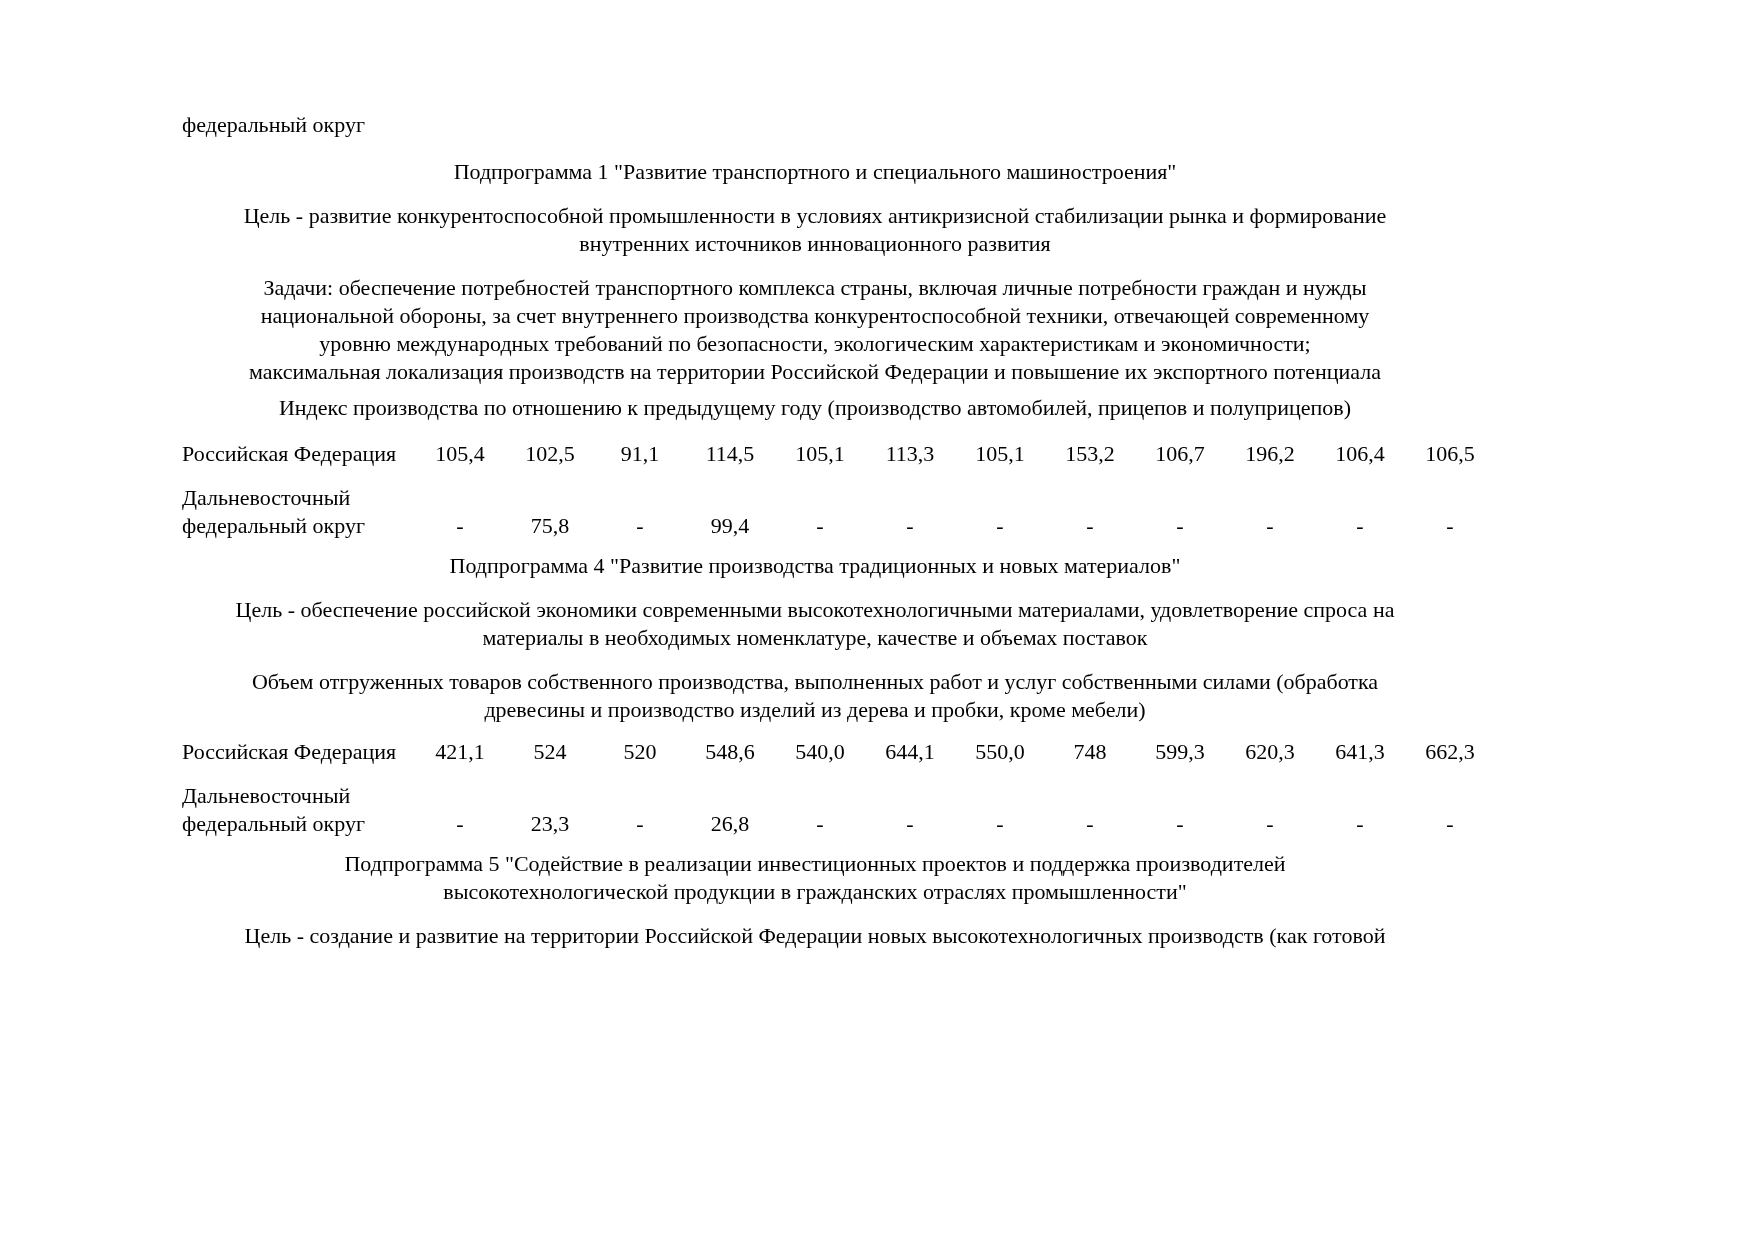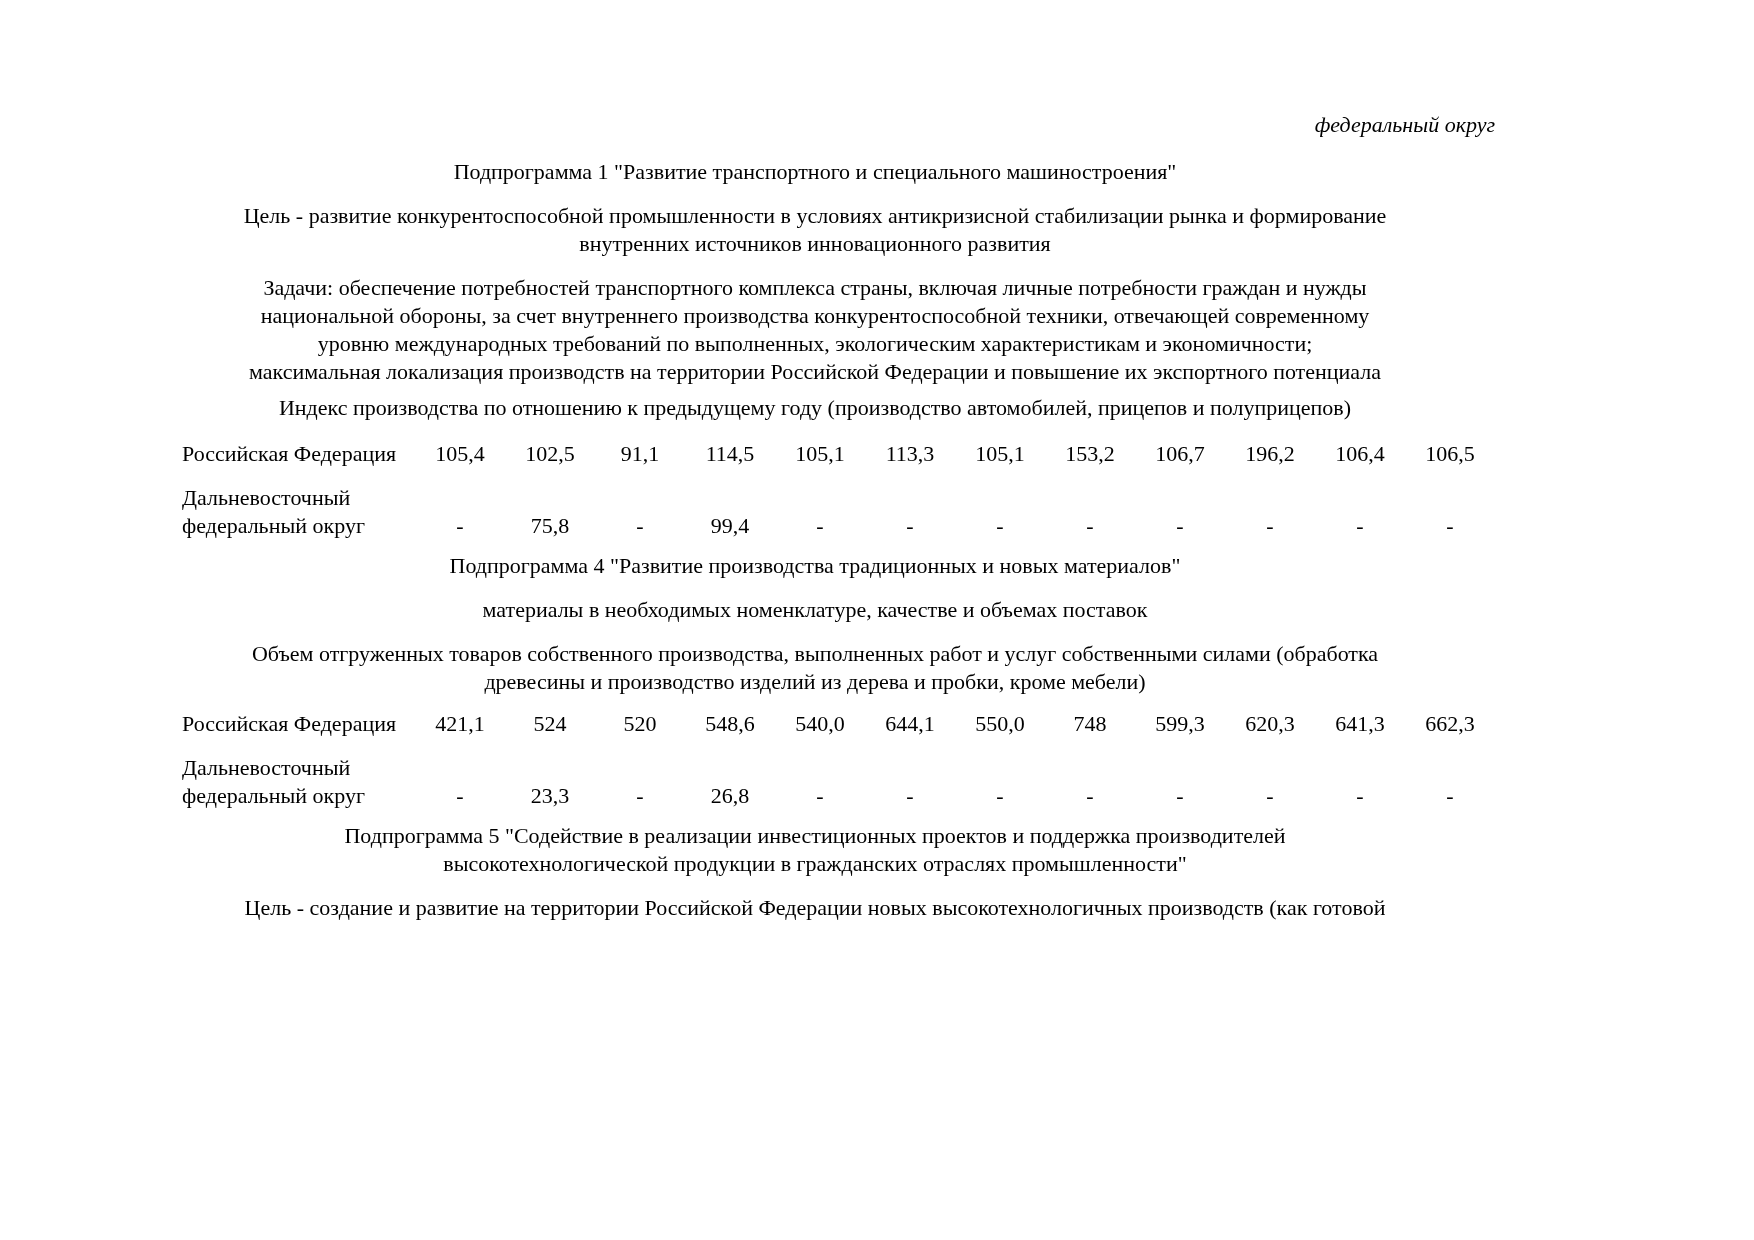--- a/index.html
+++ b/index.html
@@ -18,23 +18,22 @@
   }
   .page {
     position: absolute;
     left: 135px;
     top: 0;
     width: 1360px;
   }
   .block { text-align: center; }
   .block .line { line-height: 28px; white-space: nowrap; }
   .left-block {
-    text-align: right;
+    text-align: left;
     padding-left: 47px;
-    font-style: italic;
   }
   
   .m-top     { margin-top: 112px; }
   .m20 { margin-top: 20px; }
   .m18 { margin-top: 18px; }
   .m16 { margin-top: 16px; font-family: Liberation Serif, serif; }
   .m14 { margin-top: 14px; }
   .m12 { margin-top: 12px; }
   .m10 { margin-top: 8px; }
 
@@ -73,21 +72,21 @@
     </div>
 
   <div class="block m16">
       <div class="line">Цель - развитие конкурентоспособной промышленности в условиях антикризисной стабилизации рынка и формирование</div>
       <div class="line">внутренних источников инновационного развития</div>
     </div>
 
   <div class="block m16">
       <div class="line">Задачи: обеспечение потребностей транспортного комплекса страны, включая личные потребности граждан и нужды</div>
       <div class="line">национальной обороны, за счет внутреннего производства конкурентоспособной техники, отвечающей современному</div>
-      <div class="line">уровню международных требований по выполненных, экологическим характеристикам и экономичности;</div>
+      <div class="line">уровню международных требований по безопасности, экологическим характеристикам и экономичности;</div>
       <div class="line">максимальная локализация производств на территории Российской Федерации и повышение их экспортного потенциала</div>
     </div>
 
   <div class="block m10">
       <div class="line">Индекс производства по отношению к предыдущему году (производство автомобилей, прицепов и полуприцепов)</div>
     </div>
 
   <div class="trow m18">
     <div class="tname">Российская Федерация</div>
     <div class="tvals">
@@ -122,20 +121,21 @@
         <div class="tcell">-</div>
         <div class="tcell">-</div>
       </div>
   </div>
 
   <div class="block m12">
       <div class="line">Подпрограмма 4 "Развитие производства традиционных и новых материалов"</div>
     </div>
 
   <div class="block m16">
+      <div class="line">Цель - обеспечение российской экономики современными высокотехнологичными материалами, удовлетворение спроса на</div>
       <div class="line">материалы в необходимых номенклатуре, качестве и объемах поставок</div>
     </div>
 
 
   <div class="block m16">
       <div class="line">Объем отгруженных товаров собственного производства, выполненных работ и услуг собственными силами (обработка</div>
       <div class="line">древесины и производство изделий из дерева и пробки, кроме мебели)</div>
     </div>
 
   <div class="trow m14">

